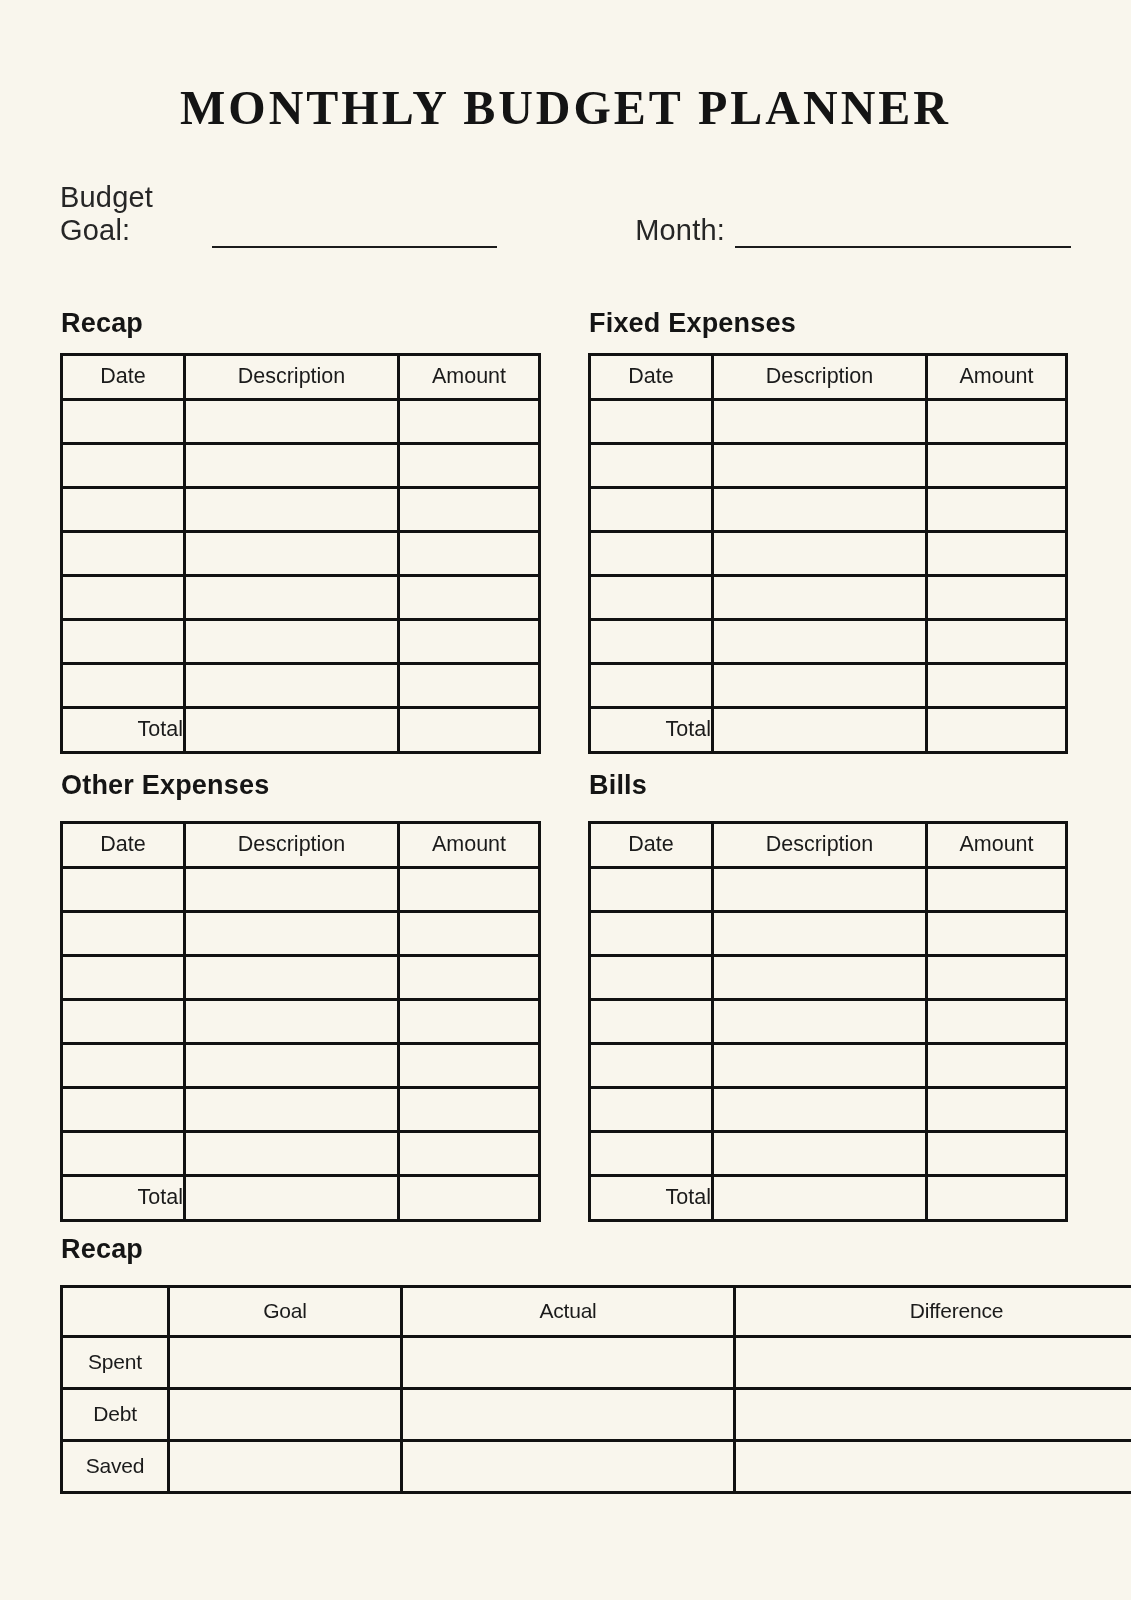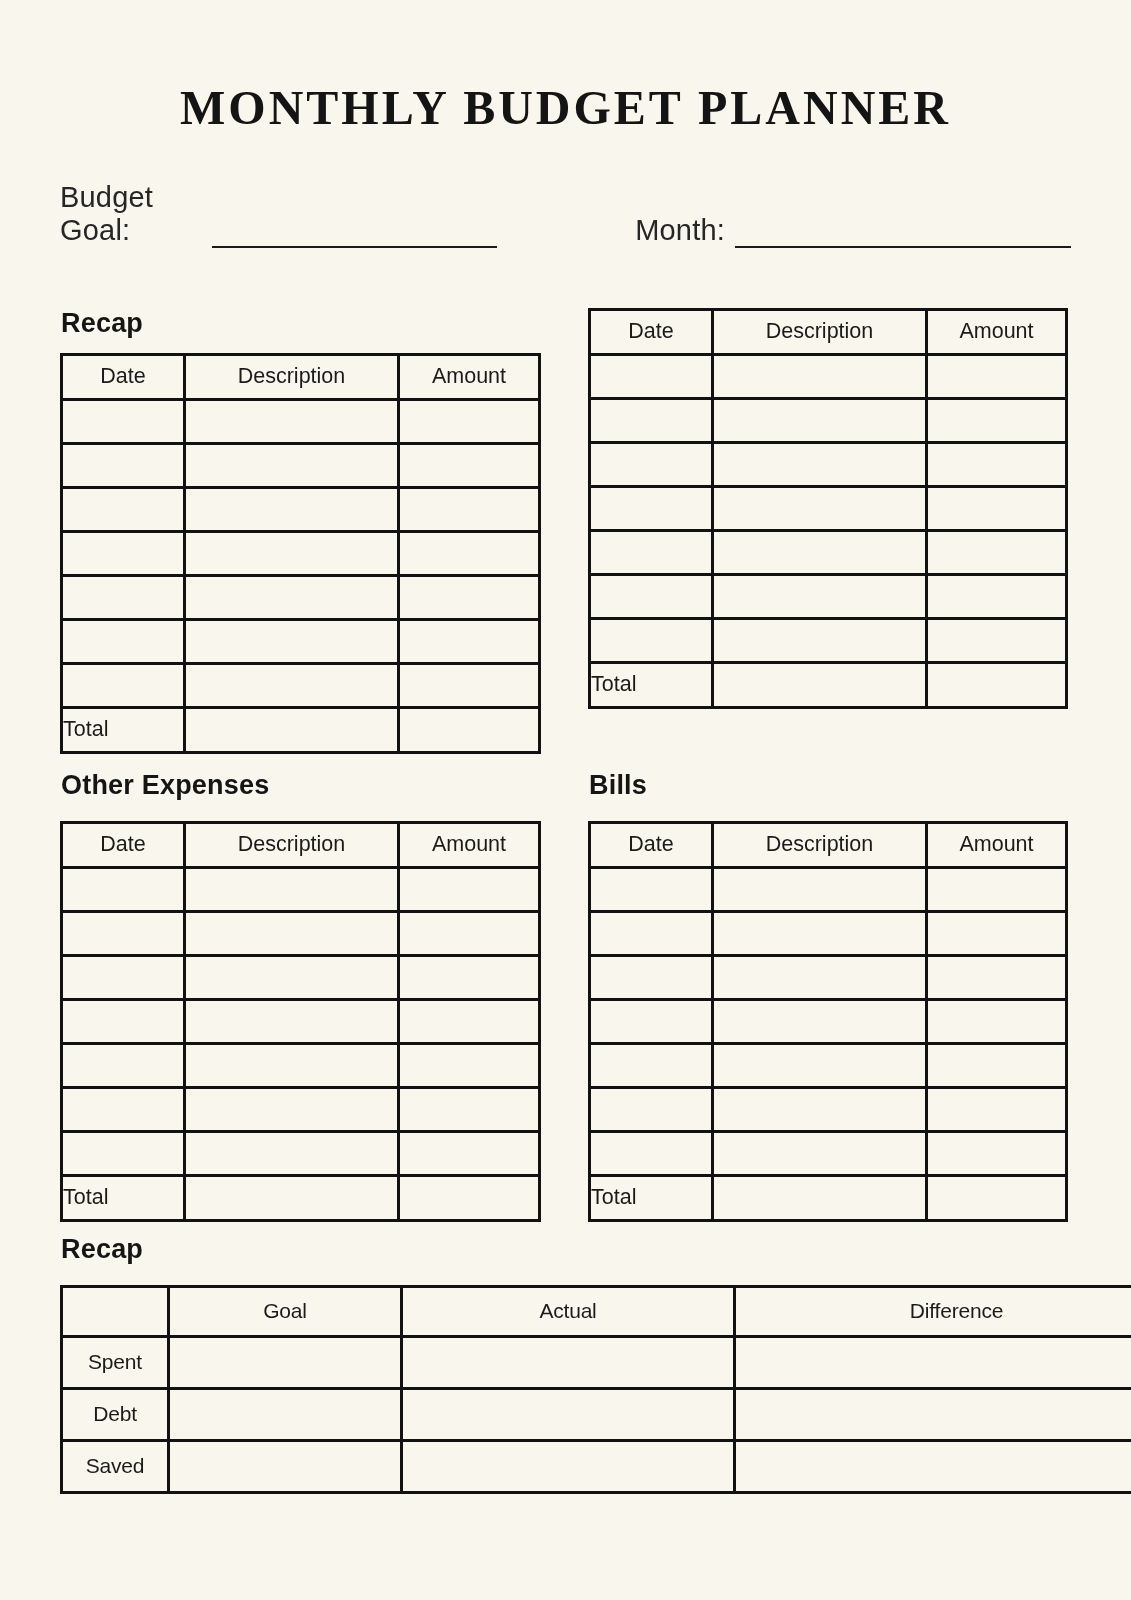--- a/index.html
+++ b/index.html
@@ -74,21 +74,21 @@
   }
   .entry-table th{
     height:45px;
     font-weight:400;
     font-size:21.5px;
     text-align:center;
     color:#1b1b1b;
   }
   .entry-table td{height:44px;}
   .entry-table .total-cell{
-    text-align:left;
+    text-align:right;
     font-size:21.5px;
     color:#1b1b1b;
     height:45px;
   }
   .entry-table .col-date{width:123px;}
   .entry-table .col-desc{width:214px;}
   
   .recap-section{margin:12px 0 0 60px;}
   .recap-title{margin:0 0 20px 1px;}
   table.recap-table{
@@ -193,20 +193,21 @@
         <tr>
           <td class="total-cell">Total</td>
           <td></td>
           <td></td>
         </tr>
       </tfoot>
     </table>
   </div>
 
   <div class="section">
+    <h2 class="section-title">Fixed Expenses</h2>
     <table class="entry-table">
       <colgroup>
           <col class="col-date">
           <col class="col-desc">
           <col class="col-amt">
         </colgroup>
       <thead>
         <tr>
           <th>Date</th>
           <th>Description</th>

